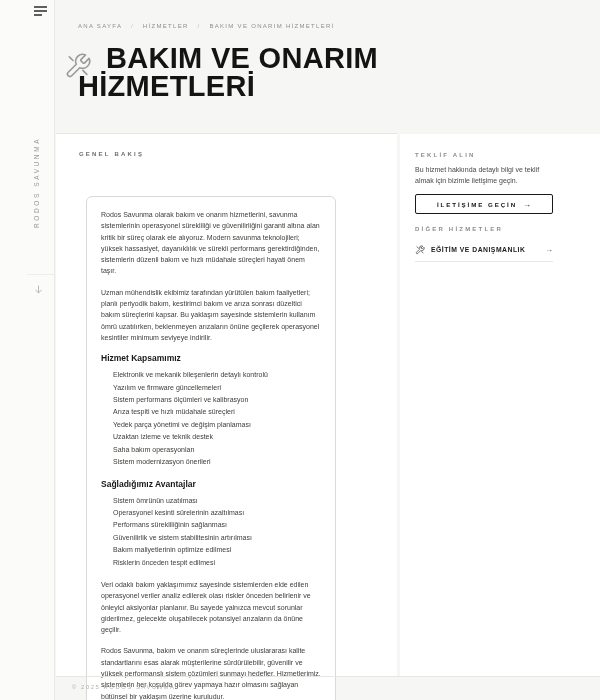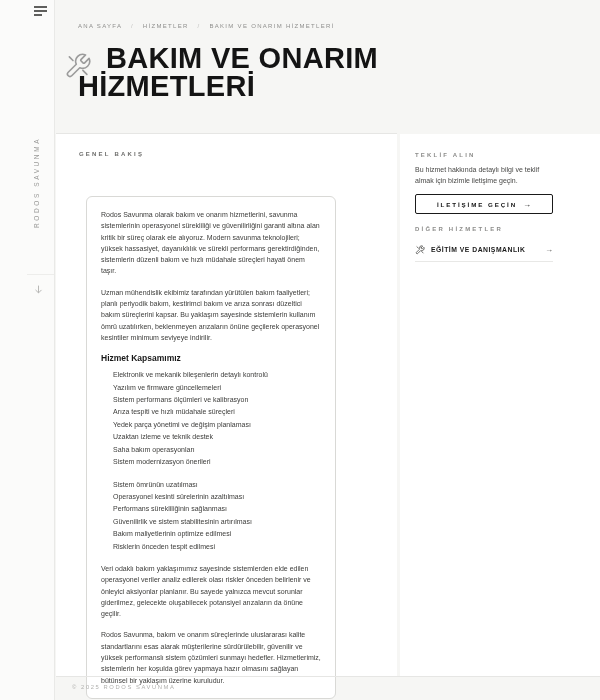--- a/index.html
+++ b/index.html
@@ -133,20 +133,21 @@
     <ul>
       <li>Elektronik ve mekanik bileşenlerin detaylı kontrolü</li>
       <li>Yazılım ve firmware güncellemeleri</li>
       <li>Sistem performans ölçümleri ve kalibrasyon</li>
       <li>Arıza tespiti ve hızlı müdahale süreçleri</li>
       <li>Yedek parça yönetimi ve değişim planlaması</li>
       <li>Uzaktan izleme ve teknik destek</li>
       <li>Saha bakım operasyonları</li>
       <li>Sistem modernizasyon önerileri</li>
     </ul>
+    <h3>Sağladığımız Avantajlar</h3>
     <ul>
       <li>Sistem ömrünün uzatılması</li>
       <li>Operasyonel kesinti sürelerinin azaltılması</li>
       <li>Performans sürekliliğinin sağlanması</li>
       <li>Güvenilirlik ve sistem stabilitesinin artırılması</li>
       <li>Bakım maliyetlerinin optimize edilmesi</li>
       <li>Risklerin önceden tespit edilmesi</li>
     </ul>
     <p>Veri odaklı bakım yaklaşımımız sayesinde sistemlerden elde edilen operasyonel veriler analiz edilerek olası riskler önceden belirlenir ve önleyici aksiyonlar planlanır. Bu sayede yalnızca mevcut sorunlar giderilmez, gelecekte oluşabilecek potansiyel arızaların da önüne geçilir.</p>
     <p class="last">Rodos Savunma, bakım ve onarım süreçlerinde uluslararası kalite standartlarını esas alarak müşterilerine sürdürülebilir, güvenilir ve yüksek performanslı sistem çözümleri sunmayı hedefler. Hizmetlerimiz, sistemlerin her koşulda görev yapmaya hazır olmasını sağlayan bütünsel bir yaklaşım üzerine kuruludur.</p>

